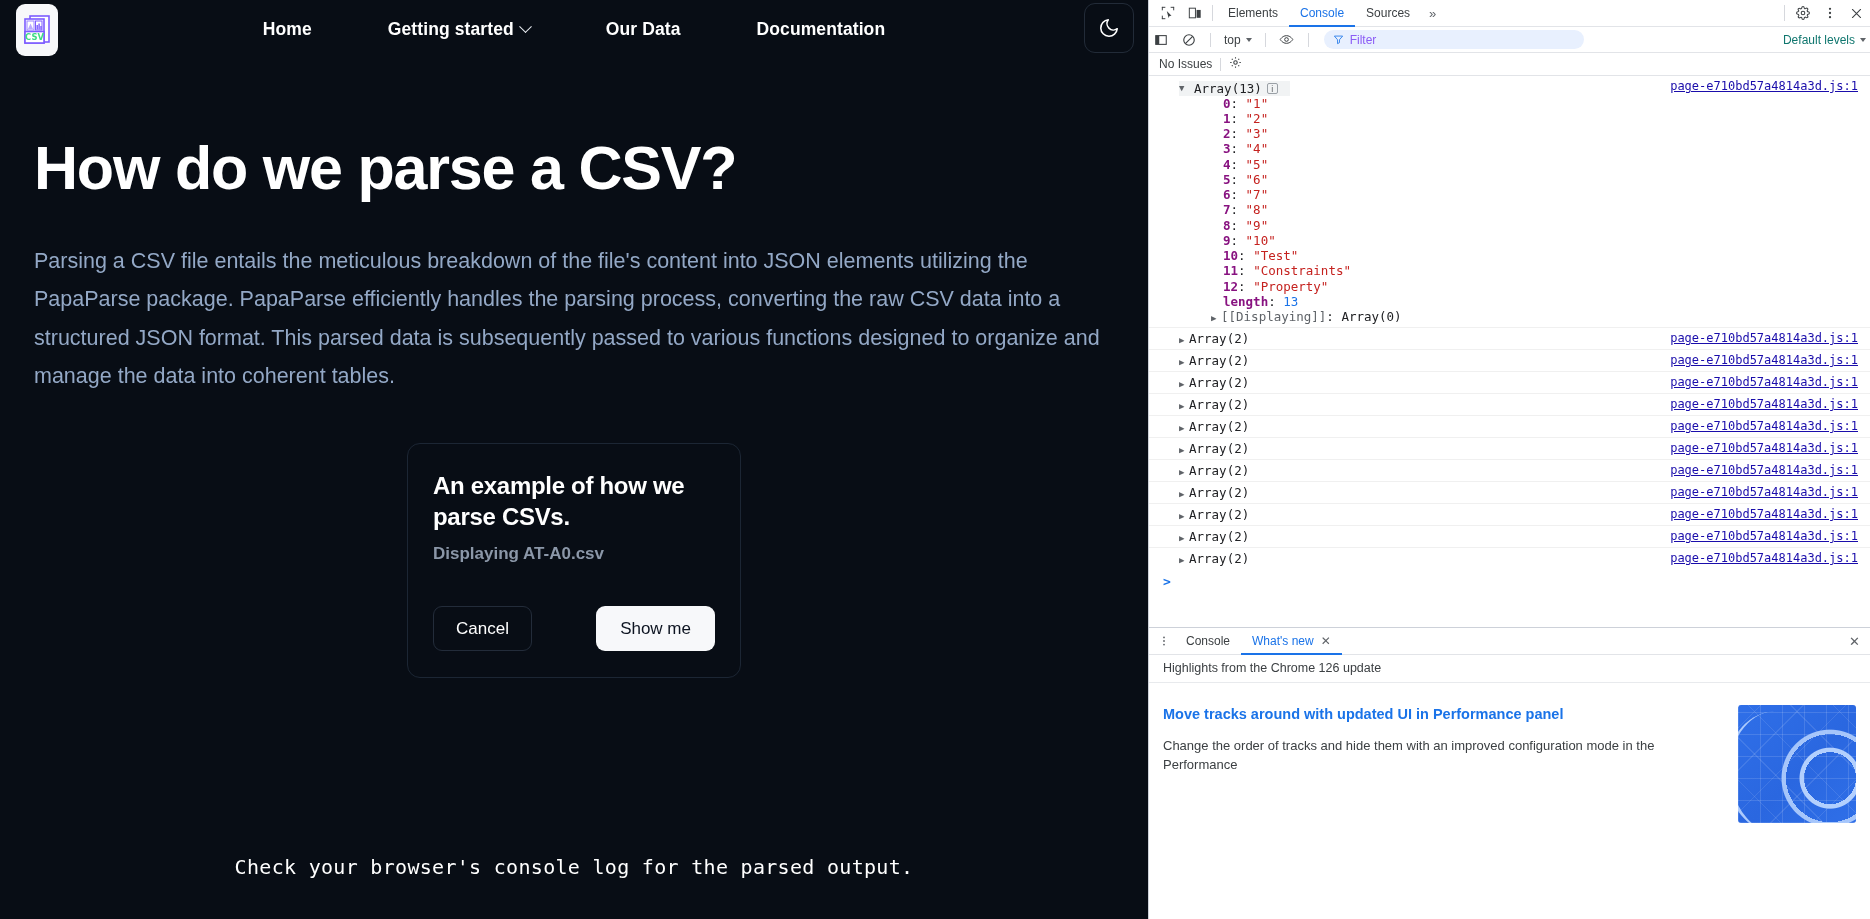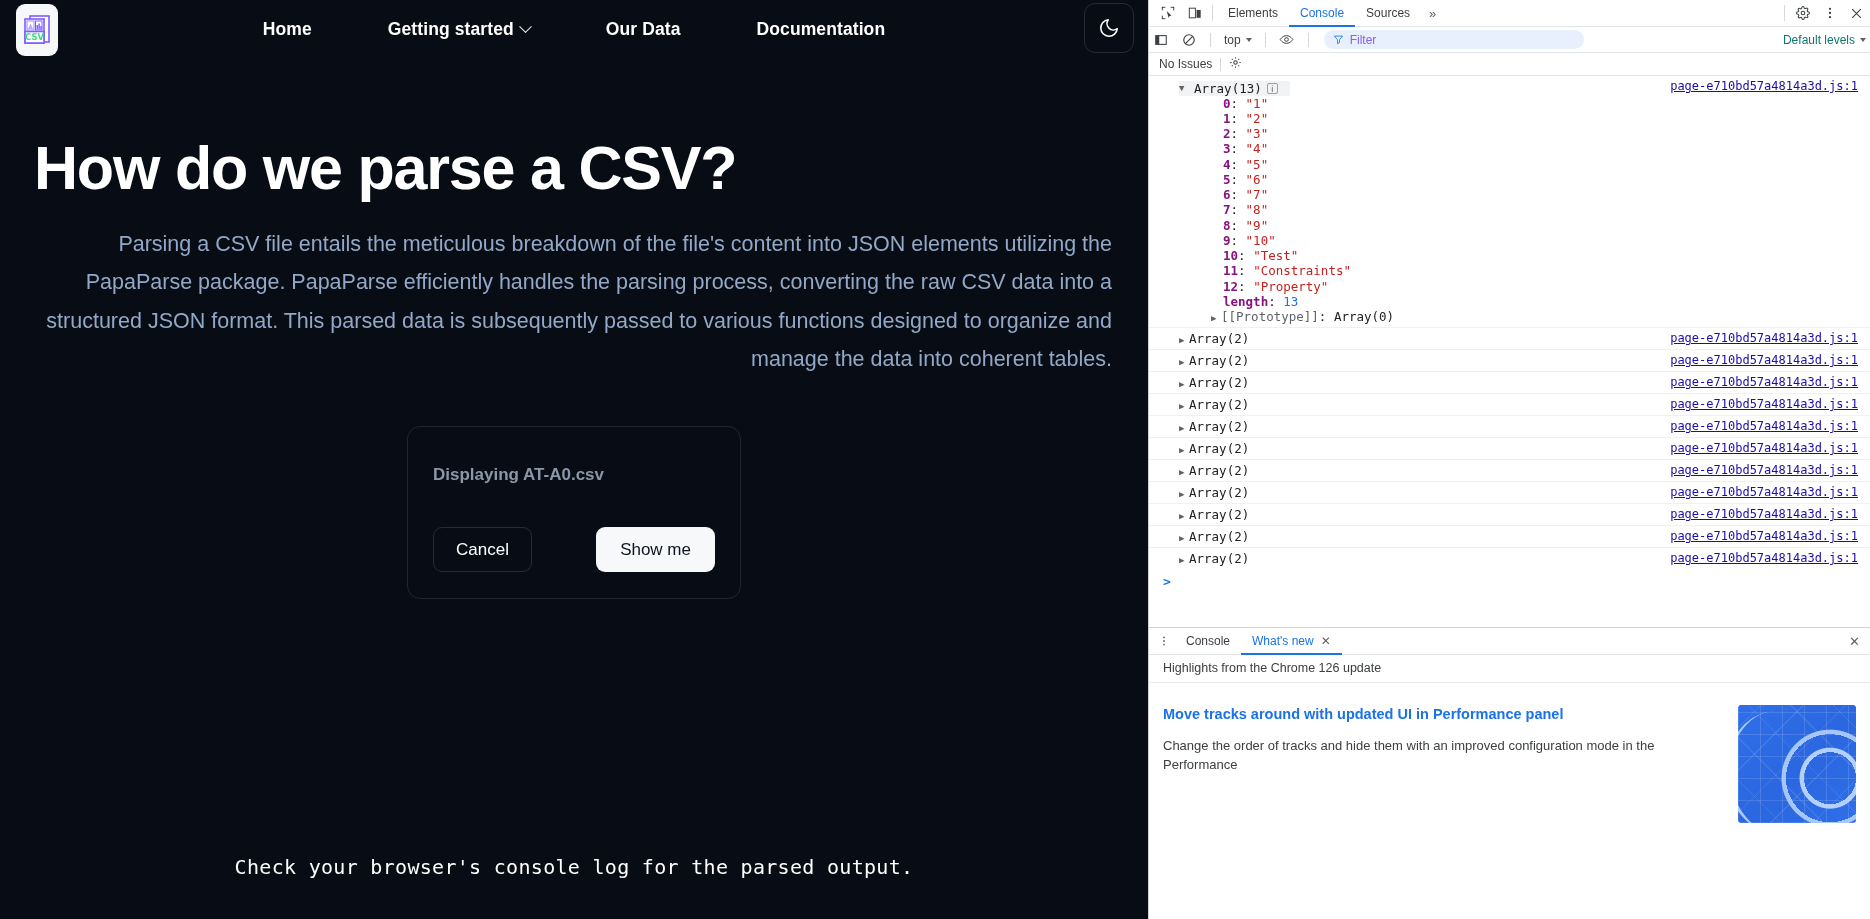--- a/index.html
+++ b/index.html
@@ -79,27 +79,26 @@
   
   .hero { padding: 78px 36px 0 34px; }
   .hero h1 {
     color: #ffffff;
     font-size: 61px;
     line-height: 1.05;
     font-weight: 700;
     letter-spacing: -1.2px;
   }
   .hero p {
-    margin-top: 25px;
+    margin-top: 42px;
     color: #93a8c6;
     font-size: 21.5px;
     line-height: 1.78;
     max-width: 1085px;
     font-weight: 400;
-    text-align: right;
   }
 
   
   .card-wrap { display:flex; justify-content:center; margin-top: 48px; }
   .card {
     width: 334px;
     background: #080d15;
     border: 1px solid #1c2634;
     border-radius: 13px;
     padding: 27px 25px 26px 25px;
@@ -402,20 +401,21 @@
       </div>
     </div>
 
     <div class="hero">
       <h1>How do we parse a CSV?</h1>
       <p>Parsing a CSV file entails the meticulous breakdown of the file's content into JSON elements utilizing the PapaParse package. PapaParse efficiently handles the parsing process, converting the raw CSV data into a structured JSON format. This parsed data is subsequently passed to various functions designed to organize and manage the data into coherent tables.</p>
     </div>
 
     <div class="card-wrap">
       <div class="card">
+        <h2>An example of how we parse CSVs.</h2>
         <div class="sub">Displaying AT-A0.csv</div>
         <div class="actions">
           <button class="btn btn-ghost">Cancel</button>
           <button class="btn btn-primary">Show me</button>
         </div>
       </div>
     </div>
 
     <div class="note">Check your browser's console log for the parsed output.</div>
   </div>
@@ -537,21 +537,21 @@
           <div class="prop-line"><span class="k-idx">4</span><span class="t-name">: </span><span class="v-str">"5"</span></div>
           <div class="prop-line"><span class="k-idx">5</span><span class="t-name">: </span><span class="v-str">"6"</span></div>
           <div class="prop-line"><span class="k-idx">6</span><span class="t-name">: </span><span class="v-str">"7"</span></div>
           <div class="prop-line"><span class="k-idx">7</span><span class="t-name">: </span><span class="v-str">"8"</span></div>
           <div class="prop-line"><span class="k-idx">8</span><span class="t-name">: </span><span class="v-str">"9"</span></div>
           <div class="prop-line"><span class="k-idx">9</span><span class="t-name">: </span><span class="v-str">"10"</span></div>
           <div class="prop-line"><span class="k-idx">10</span><span class="t-name">: </span><span class="v-str">"Test"</span></div>
           <div class="prop-line"><span class="k-idx">11</span><span class="t-name">: </span><span class="v-str">"Constraints"</span></div>
           <div class="prop-line"><span class="k-idx">12</span><span class="t-name">: </span><span class="v-str">"Property"</span></div>
           <div class="prop-line"><span class="k-len">length</span><span class="t-name">: </span><span class="v-num">13</span></div>
-          <div class="proto mono"><span class="tri closed"></span><span class="pname">[[Prototype]]</span><span class="t-name">: </span><span class="pval">Array(0)</span></div>
+          <div class="proto mono"><span class="tri closed"></span><span class="pname">[[Displaying]]</span><span class="t-name">: </span><span class="pval">Array(0)</span></div>
         </div>
         <div class="log-src">page-e710bd57a4814a3d.js:1</div>
       </div>
 
       <div class="log-row">
         <div class="log-main mono"><span class="tri closed"></span><span class="t-name">Array(2)</span></div>
         <div class="log-src">page-e710bd57a4814a3d.js:1</div>
       </div>
       <div class="log-row">
         <div class="log-main mono"><span class="tri closed"></span><span class="t-name">Array(2)</span></div>

